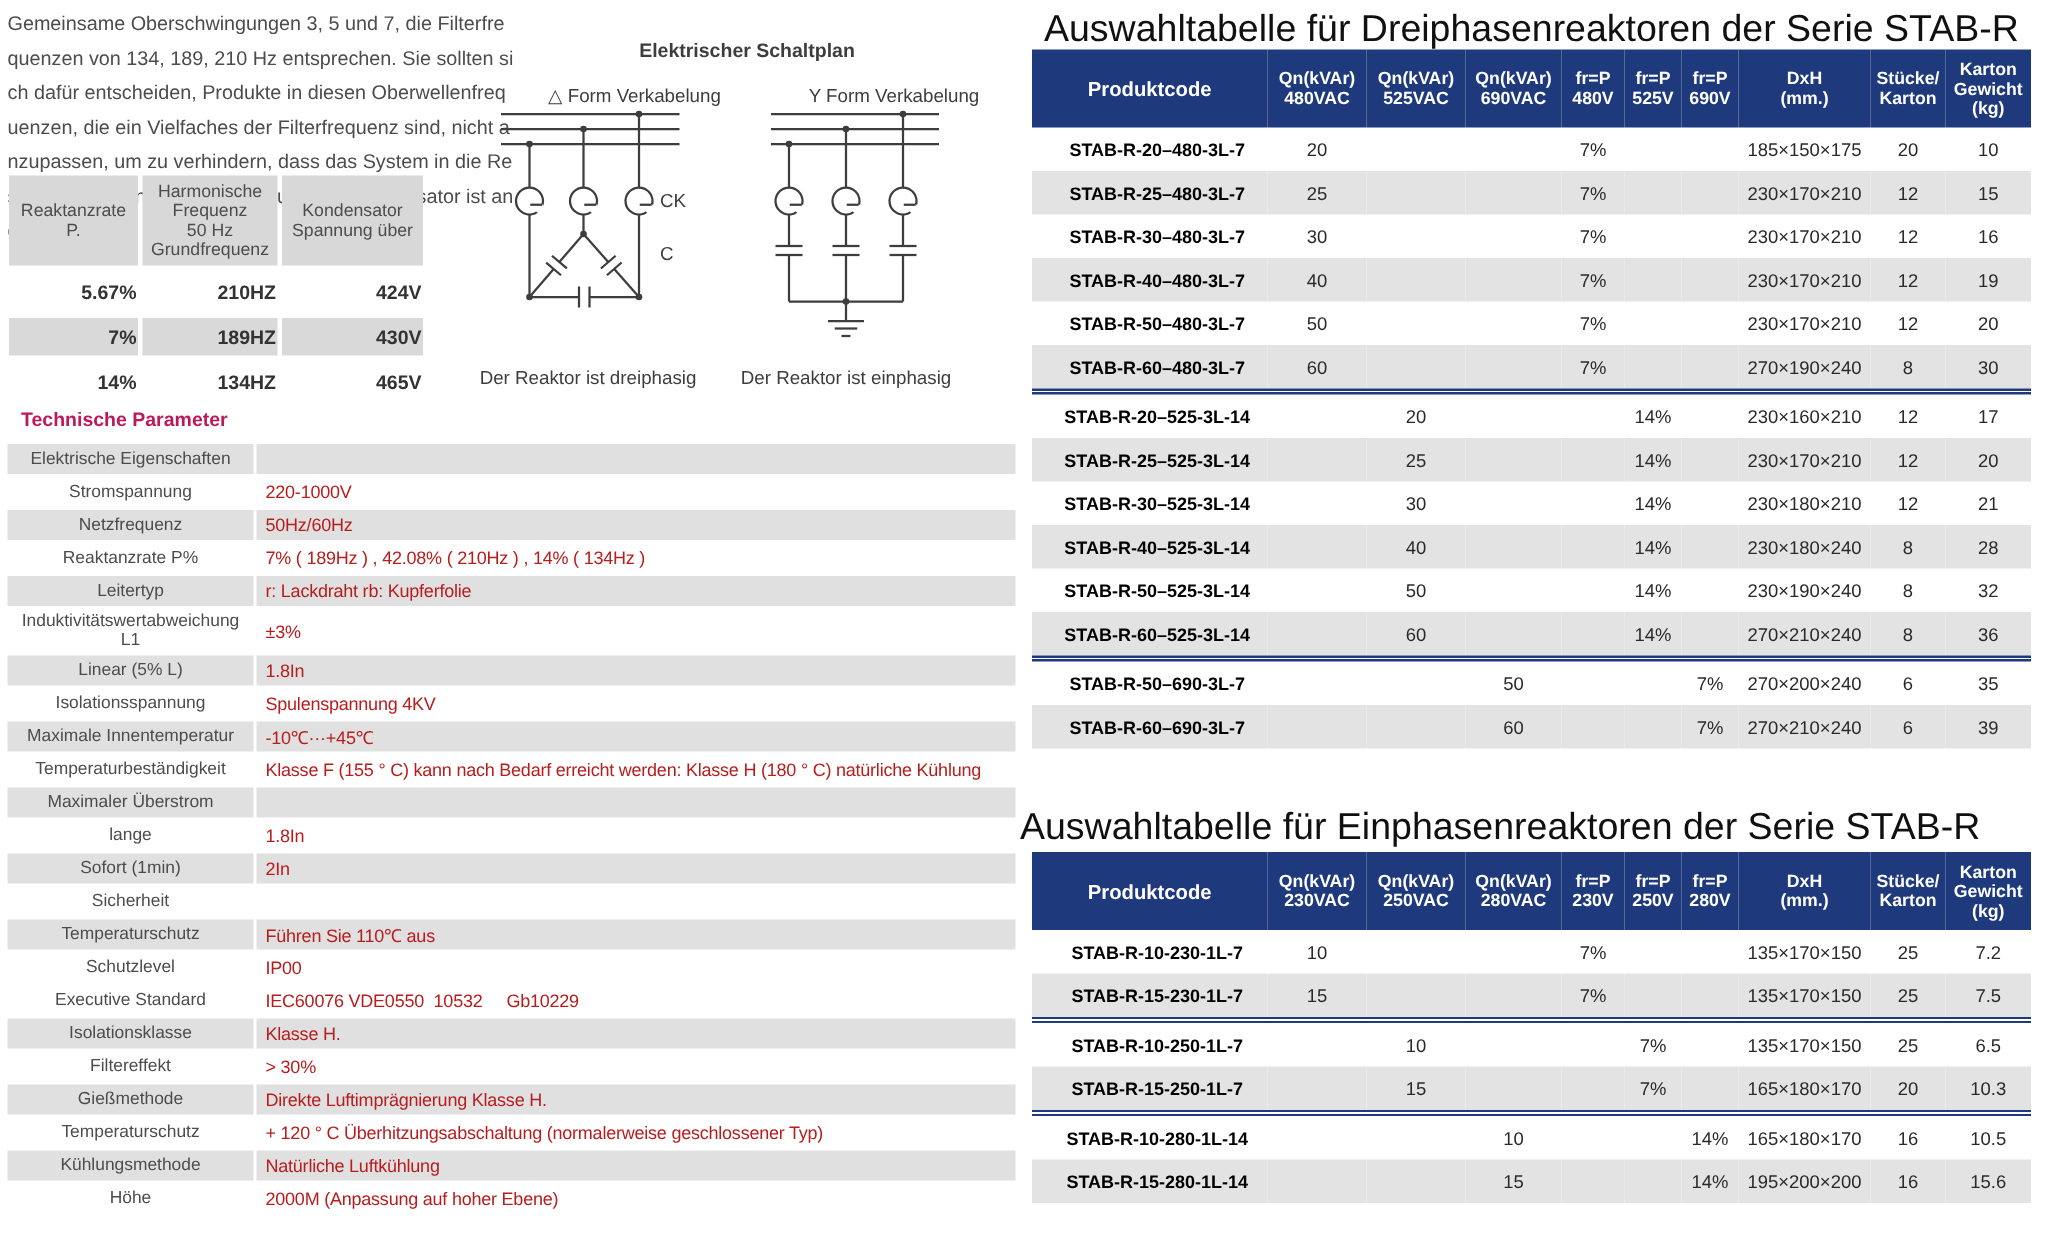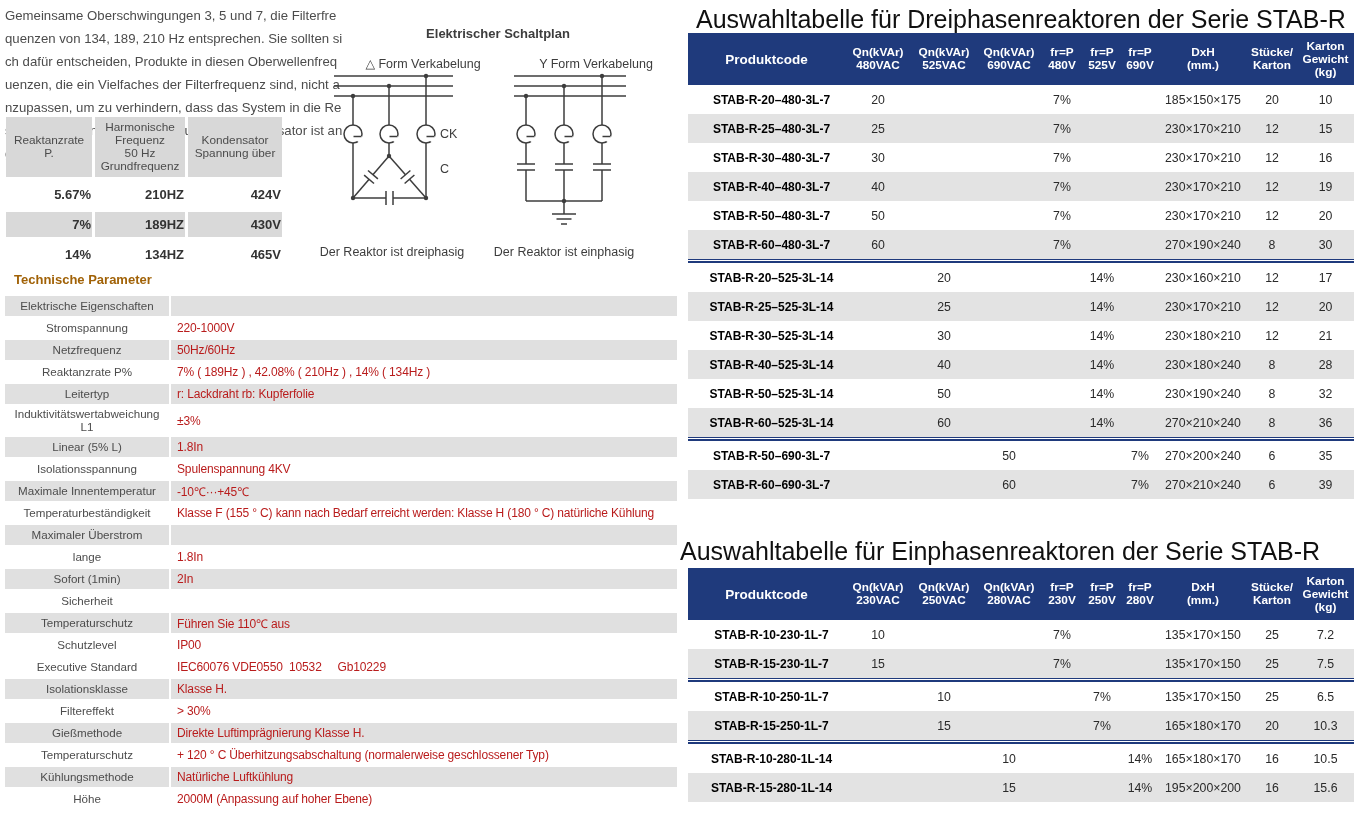--- a/index.html
+++ b/index.html
@@ -14,21 +14,21 @@
   table.harmonics th{background:#d8d8d8;font-weight:normal;font-size:11.8px;line-height:13px;color:#4c4c4c;text-align:center;vertical-align:middle;white-space:pre-line;height:56px;padding:2px 1px;}
   table.harmonics td{font-size:13px;font-weight:bold;color:#333;text-align:right;height:23px;}
   table.harmonics tr.g td{background:#d9d9d9;}
 
   
   .schematic{position:absolute;left:320px;top:14px;width:362px;height:252px;}
   .schematic svg{display:block;}
   .schematic text{fill:#3d3d3d;}
 
   
-  .tech-title{position:absolute;left:14px;top:272px;font-size:13px;font-weight:bold;color:#a16207;}
+  .tech-title{position:absolute;left:14px;top:272px;font-size:13px;font-weight:bold;color:#be185d;}
   table.params{position:absolute;left:3px;top:294px;width:676px;border-collapse:separate;border-spacing:2px;table-layout:fixed;}
   table.params td{height:16px;vertical-align:middle;}
   table.params td.lbl{text-align:center;color:#4c4c4c;font-size:11.6px;line-height:12.5px;padding:2px 1px;white-space:pre-line;overflow-wrap:anywhere;}
   table.params td.val{color:#b91c1c;font-size:12px;letter-spacing:-0.15px;padding:1px 6px;white-space:pre;overflow:visible;}
   table.params tr.g td{background:#e0e0e0;}
 
   
   .sel-title{position:absolute;font-size:25px;color:#101010;}
   #title-three{left:696px;top:5px;}
   #title-single{left:680px;top:537px;}

